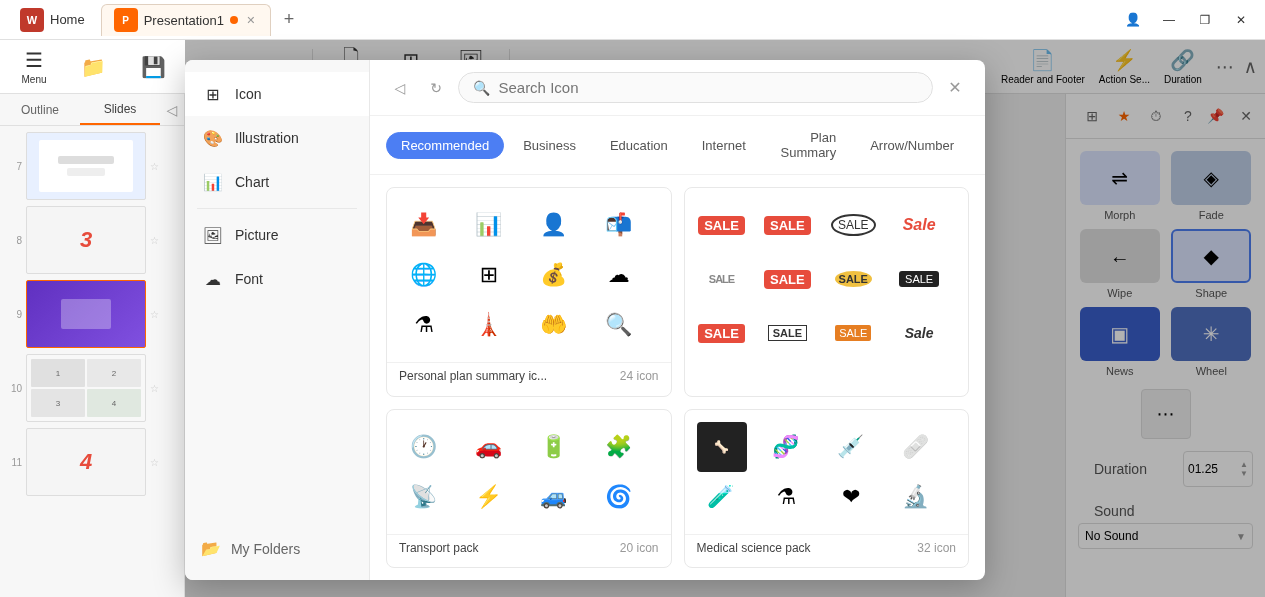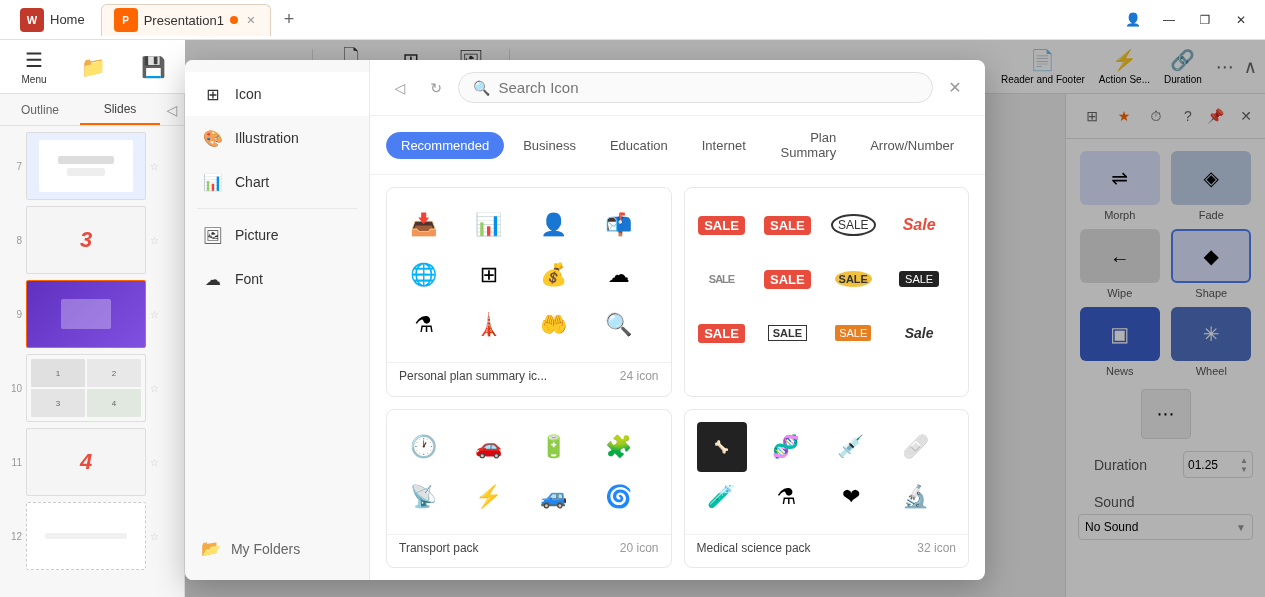--- a/index.html
+++ b/index.html
@@ -83,21 +83,21 @@
     .rp-tab.active { color: #f60; }
     .right-panel-actions { display: flex; align-items: center; gap: 2px; }
     .transition-grid { display: grid; grid-template-columns: 1fr 1fr; gap: 8px; padding: 12px; }
     .transition-item { display: flex; flex-direction: column; align-items: center; gap: 4px; cursor: pointer; }
     .transition-thumb { width: 80px; height: 54px; border-radius: 6px; display: flex; align-items: center; justify-content: center; font-size: 20px; border: 2px solid transparent; }
     .transition-thumb.selected { border-color: #4c7ef3; }
     .transition-label { font-size: 11px; color: #555; }
     .transition-section { padding: 0 12px 8px; }
     .duration-row { display: flex; align-items: center; justify-content: space-between; padding: 4px 0; }
     .duration-label { font-size: 14px; color: #555; margin-left: 16px; }
-    .duration-input { width: 70px; height: 27px; border: 1px solid #ddd; border-radius: 4px; font-size: 12px; text-align: center; display: flex; align-items: center; justify-content: space-between; padding: 0 4px; }
+    .duration-input { width: 70px; height: 36px; border: 1px solid #ddd; border-radius: 4px; font-size: 12px; text-align: center; display: flex; align-items: center; justify-content: space-between; padding: 0 4px; }
     .sound-select { width: 100%; height: 26px; border: 1px solid #ddd; border-radius: 4px; font-size: 12px; padding: 0 6px; display: flex; align-items: center; justify-content: space-between; }
 
     
     .slide-content-7 { background: linear-gradient(135deg, #e8f0ff 0%, #f0f8ff 100%); }
 
     
     .wps-logo { width: 24px; height: 24px; background: #c0392b; border-radius: 4px; display: flex; align-items: center; justify-content: center; color: white; font-size: 11px; font-weight: bold; }
     .ppt-logo { width: 24px; height: 24px; background: #f60; border-radius: 4px; display: flex; align-items: center; justify-content: center; color: white; font-size: 10px; font-weight: bold; }
 
     
@@ -240,27 +240,20 @@
       </div>
 
       <div class="slide-item">
         <span class="slide-num">11</span>
         <div class="slide-thumb" style="background:#f5f5f5;display:flex;align-items:center;justify-content:center;">
           <div style="font-size:22px;color:#e74c3c;font-weight:bold;font-style:italic;">4</div>
         </div>
         <span class="star-icon">☆</span>
       </div>
 
-      <div class="slide-item">
-        <span class="slide-num">12</span>
-        <div class="slide-thumb" style="background:#fff;border:1px dashed #ccc;display:flex;align-items:center;justify-content:center;">
-          <div style="height:6px;width:70%;background:#f0f0f0;border-radius:2px;"></div>
-        </div>
-        <span class="star-icon">☆</span>
-      </div>
     </div>
   </div>
 
   <div class="dialog-overlay">
     <div class="dialog">
 
       <div class="dialog-nav">
         <div class="dialog-nav-item active">
           <div class="dialog-nav-icon">⊞</div>
           <span>Icon</span>

